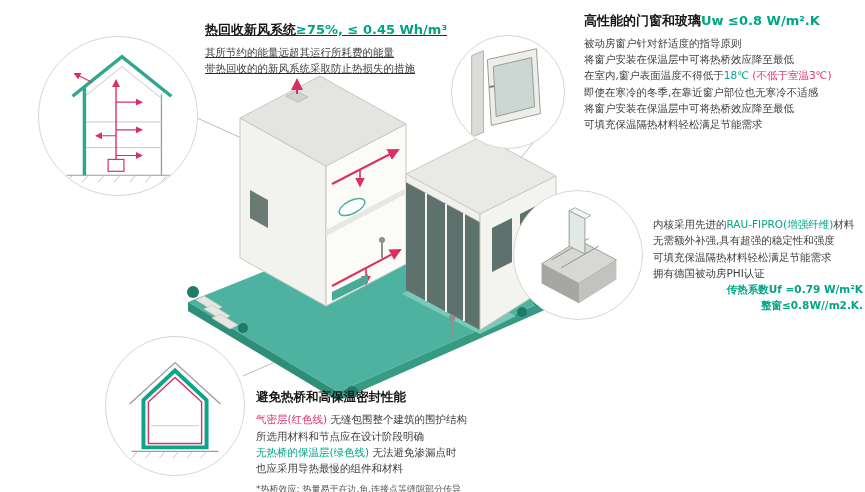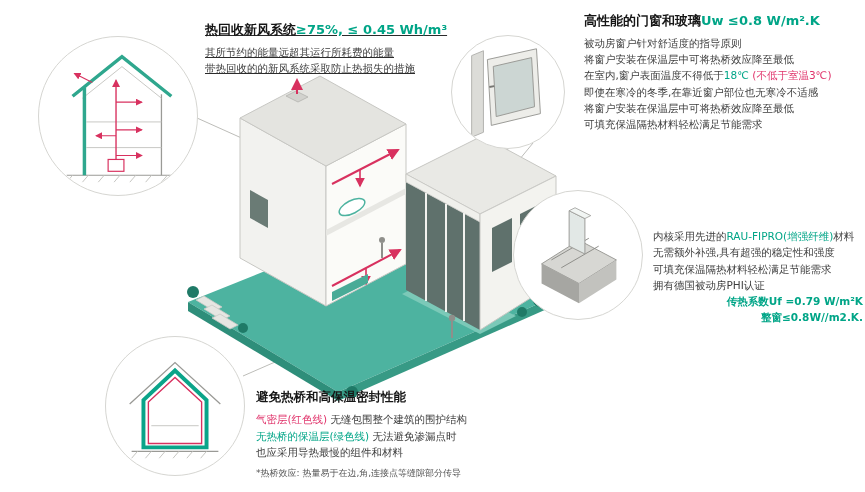--- a/index.html
+++ b/index.html
@@ -186,33 +186,34 @@
       <p>被动房窗户针对舒适度的指导原则</p>
       <p>将窗户安装在保温层中可将热桥效应降至最低</p>
       <p><span>在室内,窗户表面温度不得低于</span><span class="green">18℃</span><span class="red"> (不低于室温3℃)</span></p>
       <p>即使在寒冷的冬季,在靠近窗户部位也无寒冷不适感</p>
       <p class="gap">将窗户安装在保温层中可将热桥效应降至最低</p>
       <p>可填充保温隔热材料轻松满足节能需求</p>
     </div>
   </div>
 
   <div class="txt" style="left:653px;top:212px;width:210px;">
-    <div class="body" style="margin-top:16px;">
+    <div class="body" style="margin-top:4px;">
       <p><span>内核采用先进的</span><span class="green">RAU-FIPRO(增强纤维)</span><span>材料</span></p>
       <p>无需额外补强,具有超强的稳定性和强度</p>
       <p>可填充保温隔热材料轻松满足节能需求</p>
       <p>拥有德国被动房PHI认证</p>
       <p class="boldgreen">传热系数Uf =0.79 W/m²K</p>
       <p class="boldgreen">整窗≤0.8W//m2.K.</p>
     </div>
   </div>
 
   <div class="txt" style="left:256px;top:390px;width:320px;">
     <div class="ttl" style="font-size:12.5px;font-family:Liberation Mono, monospace;">避免热桥和高保温密封性能</div>
     <div class="body">
       <p><span class="red">气密层(红色线)</span><span> 无缝包围整个建筑的围护结构</span></p>
+      <p>所选用材料和节点应在设计阶段明确</p>
       <p class="gap"><span class="green">无热桥的保温层(绿色线)</span><span> 无法避免渗漏点时</span></p>
       <p>也应采用导热最慢的组件和材料</p>
       <div class="note">*热桥效应: 热量易于在边,角,连接点等缝隙部分传导</div>
     </div>
   </div>
 
 </div>
 
 </body></html>

